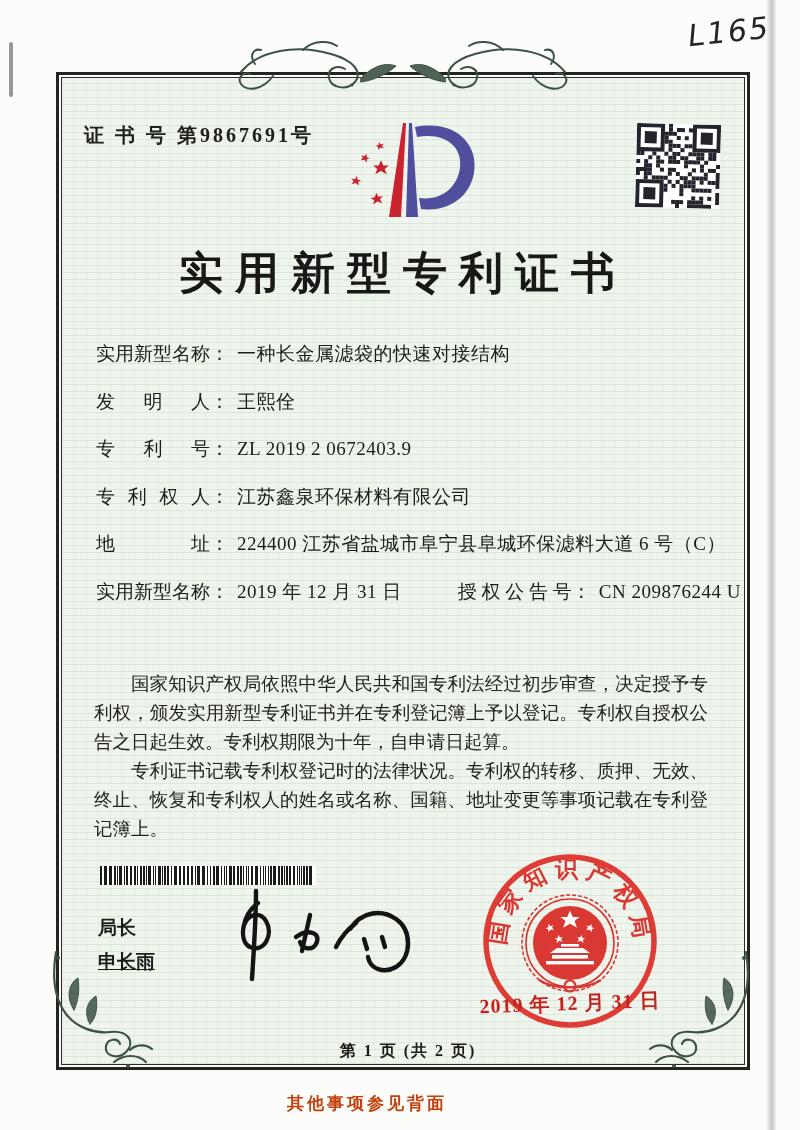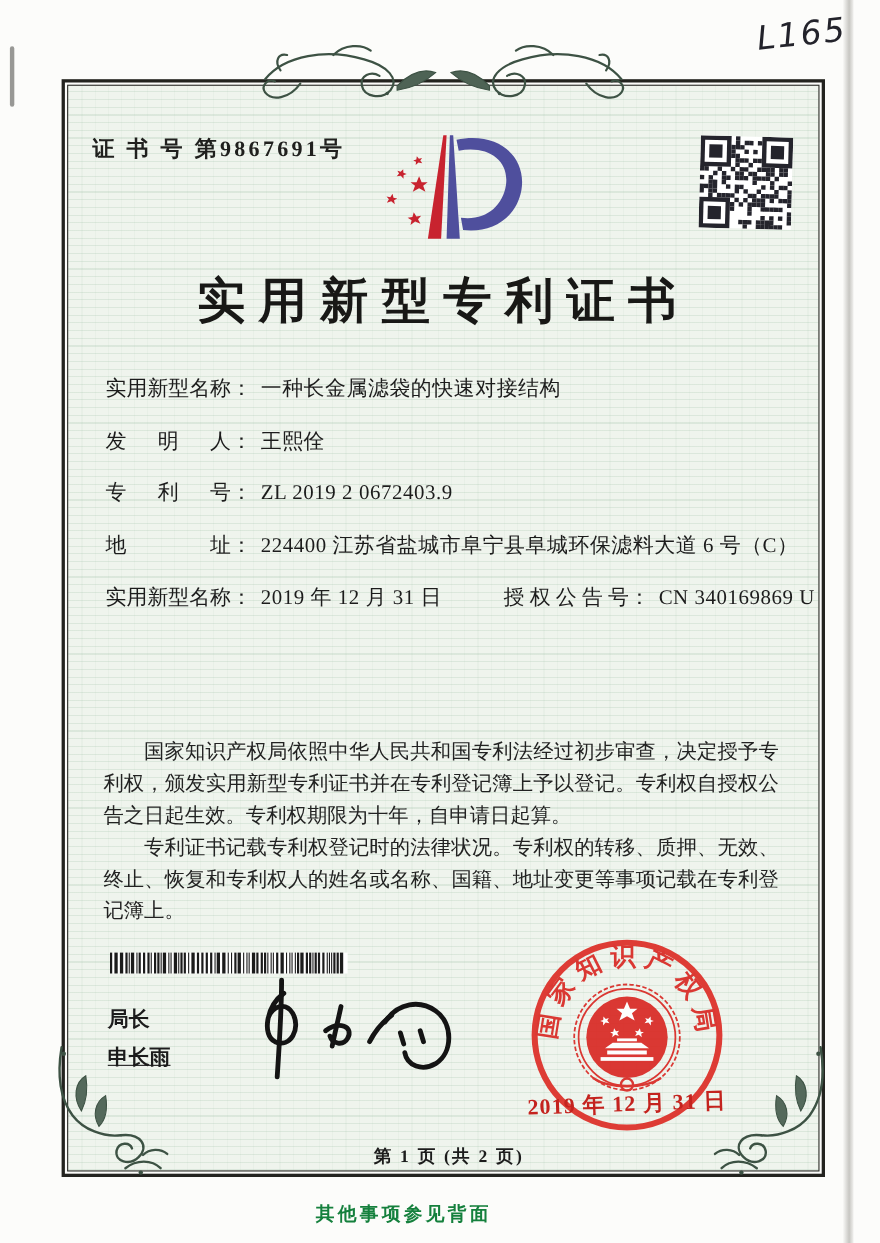--- a/index.html
+++ b/index.html
@@ -55,21 +55,21 @@
 
   .sig{position:absolute;left:212px;top:883px;}
 
   .seal{position:absolute;left:479px;top:850px;}
   .seal-date{position:absolute;left:470px;top:990px;width:200px;text-align:center;
     font-size:20px;font-weight:600;color:#c4231e;letter-spacing:1px;transform:rotate(-2deg);}
 
   .page-num{position:absolute;left:72px;top:1041px;width:694px;text-align:center;
     font-size:16px;font-weight:600;letter-spacing:2px;transform:translateX(-11px);}
   .back-note{position:absolute;left:56px;top:1092px;width:694px;text-align:center;
-    font-size:17px;font-weight:600;letter-spacing:3px;transform:translateX(-36px);color:#15803d;}
+    font-size:17px;font-weight:600;letter-spacing:3px;transform:translateX(-36px);color:#c2410c;}
 
   .orn-top{position:absolute;left:233px;top:38px;}
   .orn-bl{position:absolute;left:44px;top:950px;}
   .orn-br{position:absolute;left:648px;top:950px;transform:scaleX(-1);}
 </style>
 </head>
 <body>
 
 <div class="edge-right"></div>
 <div class="smudge"></div>
@@ -287,24 +287,27 @@
   <div class="field-row">
     <span class="flabel">实用新型名称</span><span class="fcolon">：</span><span class="fvalue">一种长金属滤袋的快速对接结构</span>
   </div>
   <div class="field-row">
     <span class="flabel">发明人</span><span class="fcolon">：</span><span class="fvalue">王熙佺</span>
   </div>
   <div class="field-row">
     <span class="flabel">专利号</span><span class="fcolon">：</span><span class="fvalue">ZL 2019 2 0672403.9</span>
   </div>
   <div class="field-row">
+    <span class="flabel">专利权人</span><span class="fcolon">：</span><span class="fvalue">江苏鑫泉环保材料有限公司</span>
+  </div>
+  <div class="field-row">
     <span class="flabel">地址</span><span class="fcolon">：</span><span class="fvalue">224400 江苏省盐城市阜宁县阜城环保滤料大道 6 号（C）</span>
   </div>
   <div class="field-row">
-    <span class="flabel">实用新型名称</span><span class="fcolon">：</span><span class="fvalue">2019 年 12 月 31 日</span><span class="flabel pair2">授权公告号</span><span class="fcolon">：</span><span class="fvalue">CN 340169869 U</span>
+    <span class="flabel">实用新型名称</span><span class="fcolon">：</span><span class="fvalue">2019 年 12 月 31 日</span><span class="flabel pair2">授权公告号</span><span class="fcolon">：</span><span class="fvalue">CN 209876244 U</span>
   </div>
 </div>
 
 <div class="paras">
   <p>国家知识产权局依照中华人民共和国专利法经过初步审查，决定授予专利权，颁发实用新型专利证书并在专利登记簿上予以登记。专利权自授权公告之日起生效。专利权期限为十年，自申请日起算。</p>
   <p>专利证书记载专利权登记时的法律状况。专利权的转移、质押、无效、终止、恢复和专利权人的姓名或名称、国籍、地址变更等事项记载在专利登记簿上。</p>
 </div>
 
 <div class="barcode" id="barcode"><span style="width:2px;background:#1b1b1b"></span><span style="width:2px"></span><span style="width:3px;background:#1b1b1b"></span><span style="width:2px"></span><span style="width:3px;background:#1b1b1b"></span><span style="width:2px"></span><span style="width:2px;background:#1b1b1b"></span><span style="width:1px"></span><span style="width:1px;background:#1b1b1b"></span><span style="width:1px"></span><span style="width:3px;background:#1b1b1b"></span><span style="width:2px"></span><span style="width:1px;background:#1b1b1b"></span><span style="width:1px"></span><span style="width:2px;background:#1b1b1b"></span><span style="width:2px"></span><span style="width:2px;background:#1b1b1b"></span><span style="width:2px"></span><span style="width:2px;background:#1b1b1b"></span><span style="width:1px"></span><span style="width:1px;background:#1b1b1b"></span><span style="width:2px"></span><span style="width:2px;background:#1b1b1b"></span><span style="width:1px"></span><span style="width:2px;background:#1b1b1b"></span><span style="width:1px"></span><span style="width:1px;background:#1b1b1b"></span><span style="width:1px"></span><span style="width:3px;background:#1b1b1b"></span><span style="width:2px"></span><span style="width:1px;background:#1b1b1b"></span><span style="width:1px"></span><span style="width:1px;background:#1b1b1b"></span><span style="width:2px"></span><span style="width:3px;background:#1b1b1b"></span><span style="width:1px"></span><span style="width:1px;background:#1b1b1b"></span><span style="width:1px"></span><span style="width:2px;background:#1b1b1b"></span><span style="width:1px"></span><span style="width:2px;background:#1b1b1b"></span><span style="width:2px"></span><span style="width:1px;background:#1b1b1b"></span><span style="width:2px"></span><span style="width:3px;background:#1b1b1b"></span><span style="width:2px"></span><span style="width:2px;background:#1b1b1b"></span><span style="width:2px"></span><span style="width:2px;background:#1b1b1b"></span><span style="width:2px"></span><span style="width:2px;background:#1b1b1b"></span><span style="width:2px"></span><span style="width:2px;background:#1b1b1b"></span><span style="width:2px"></span><span style="width:1px;background:#1b1b1b"></span><span style="width:1px"></span><span style="width:3px;background:#1b1b1b"></span><span style="width:2px"></span><span style="width:3px;background:#1b1b1b"></span><span style="width:2px"></span><span style="width:1px;background:#1b1b1b"></span><span style="width:2px"></span><span style="width:1px;background:#1b1b1b"></span><span style="width:2px"></span><span style="width:2px;background:#1b1b1b"></span><span style="width:1px"></span><span style="width:3px;background:#1b1b1b"></span><span style="width:2px"></span><span style="width:1px;background:#1b1b1b"></span><span style="width:2px"></span><span style="width:1px;background:#1b1b1b"></span><span style="width:1px"></span><span style="width:1px;background:#1b1b1b"></span><span style="width:2px"></span><span style="width:3px;background:#1b1b1b"></span><span style="width:1px"></span><span style="width:2px;background:#1b1b1b"></span><span style="width:2px"></span><span style="width:2px;background:#1b1b1b"></span><span style="width:1px"></span><span style="width:2px;background:#1b1b1b"></span><span style="width:1px"></span><span style="width:1px;background:#1b1b1b"></span><span style="width:2px"></span><span style="width:1px;background:#1b1b1b"></span><span style="width:1px"></span><span style="width:1px;background:#1b1b1b"></span><span style="width:2px"></span><span style="width:2px;background:#1b1b1b"></span><span style="width:2px"></span><span style="width:3px;background:#1b1b1b"></span><span style="width:2px"></span><span style="width:1px;background:#1b1b1b"></span><span style="width:2px"></span><span style="width:1px;background:#1b1b1b"></span><span style="width:1px"></span><span style="width:1px;background:#1b1b1b"></span><span style="width:2px"></span><span style="width:1px;background:#1b1b1b"></span><span style="width:1px"></span><span style="width:2px;background:#1b1b1b"></span><span style="width:1px"></span><span style="width:3px;background:#1b1b1b"></span><span style="width:2px"></span><span style="width:2px;background:#1b1b1b"></span><span style="width:1px"></span><span style="width:2px;background:#1b1b1b"></span><span style="width:1px"></span><span style="width:1px;background:#1b1b1b"></span><span style="width:1px"></span><span style="width:2px;background:#1b1b1b"></span><span style="width:1px"></span><span style="width:2px;background:#1b1b1b"></span><span style="width:2px"></span><span style="width:2px;background:#1b1b1b"></span><span style="width:2px"></span><span style="width:1px;background:#1b1b1b"></span><span style="width:1px"></span><span style="width:1px;background:#1b1b1b"></span><span style="width:1px"></span><span style="width:1px;background:#1b1b1b"></span><span style="width:1px"></span><span style="width:2px;background:#1b1b1b"></span><span style="width:1px"></span><span style="width:2px;background:#1b1b1b"></span><span style="width:1px"></span><span style="width:3px;background:#1b1b1b"></span><span style="width:1px"></span></div>
 

